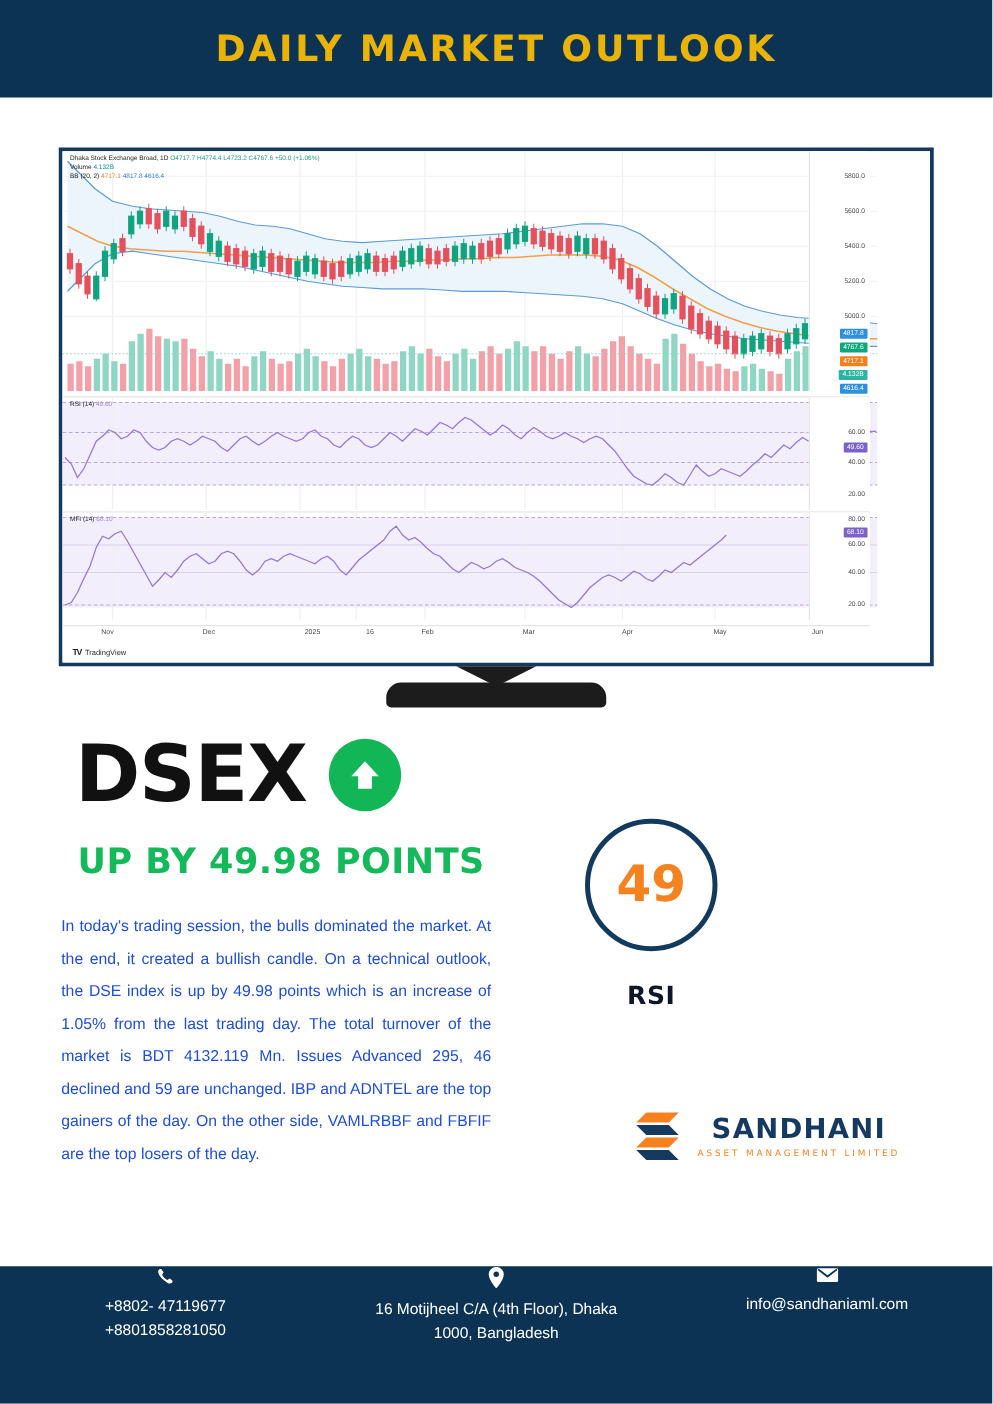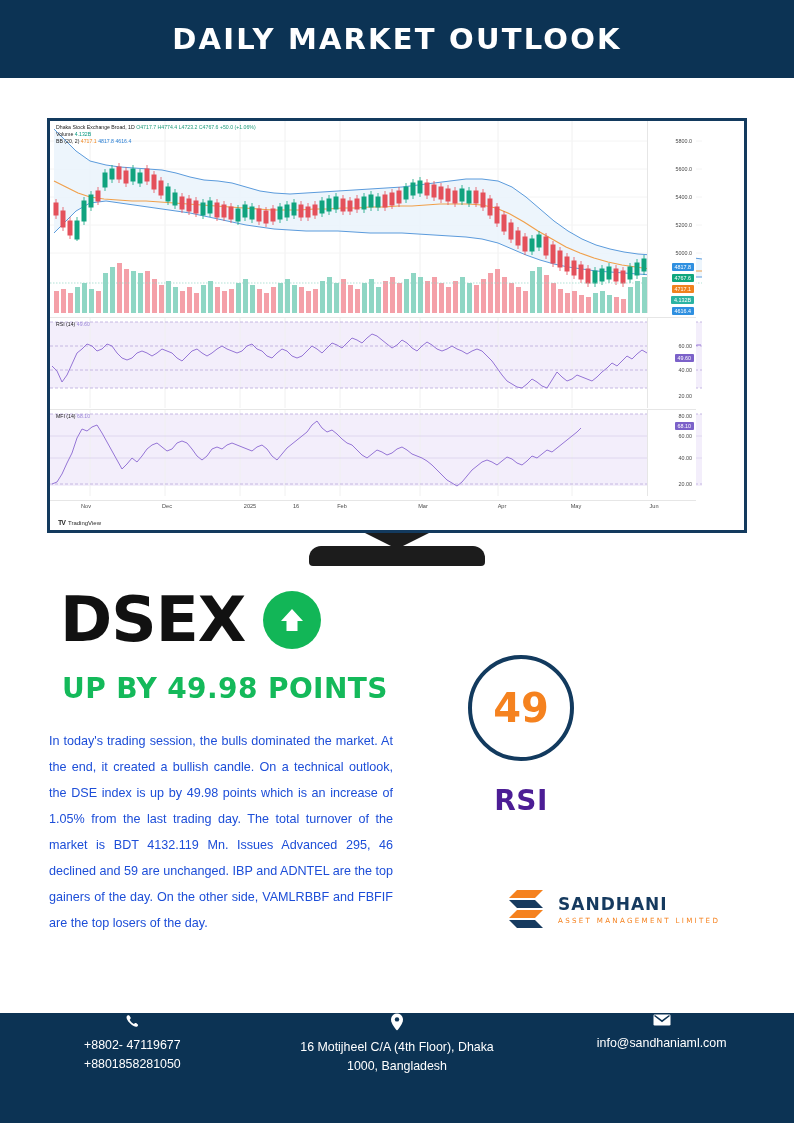--- a/index.html
+++ b/index.html
@@ -9,21 +9,21 @@
     -webkit-font-smoothing:antialiased;overflow:hidden;
   }
   .page{position:relative;width:794px;height:1123px;overflow:hidden;background:#fff;}
 
   
   .header{
     position:absolute;left:0;top:0;width:794px;height:78px;
     background:#0c3354;display:flex;align-items:center;justify-content:center;
   }
   .header-title{
-    color:#ffffff;font-size:29px;font-weight:bold;letter-spacing:2.2px;
+    color:#eab308;font-size:29px;font-weight:bold;letter-spacing:2.2px;
     font-family:"DejaVu Sans",sans-serif;
   }
 
   
   .monitor{position:absolute;left:47px;top:118px;width:700px;height:420px;}
   .screen-frame{
     position:absolute;left:0;top:0;width:700px;height:415px;
     border:3px solid #133a5e;background:#ffffff;box-sizing:border-box;
   }
   .screen-inner{position:absolute;left:0;top:0;right:0;bottom:0;overflow:hidden;background:#fff;}
@@ -96,30 +96,30 @@
   .gauges{position:absolute;left:468px;top:655px;display:flex;gap:46px;}
   .gauge{display:flex;flex-direction:column;align-items:center;gap:12px;}
   .gauge-circle{
     width:106px;height:106px;border-radius:50%;border:4px solid #123a5e;
     display:flex;align-items:center;justify-content:center;box-sizing:border-box;
   }
   .gauge-value{
     font-family:"DejaVu Sans",sans-serif;font-size:40px;font-weight:bold;color:#f5821f;
   }
   .gauge-label{
-    margin-top:11px;font-family:"DejaVu Sans",sans-serif;font-size:28px;
-    font-weight:bold;color:#4c1d95;letter-spacing:0.5px;
+    margin-top:11px;font-family:"DejaVu Sans",sans-serif;font-size:20px;
+    font-weight:bold;color:#0f172a;letter-spacing:0.5px;
   }
 
   
   .logo{position:absolute;left:503px;top:886px;display:flex;align-items:center;gap:9px;}
   .logo-text{display:flex;flex-direction:column;line-height:1;}
   .logo-name{
-    font-family:"DejaVu Sans",sans-serif;font-size:17px;font-weight:bold;
-    color:#163a5f;letter-spacing:1px;
+    font-family:"DejaVu Sans",sans-serif;font-size:22px;font-weight:bold;
+    color:#163a5f;letter-spacing:1px;text-align:center;
   }
   .logo-tag{
     font-size:7.1px;color:#f5821f;letter-spacing:2.3px;margin-top:4px;
     font-family:"DejaVu Sans",sans-serif;
   }
 
   
   .footer{
     position:absolute;left:0;top:1013px;width:794px;height:110px;background:#0c3354;
     display:flex;align-items:flex-start;

